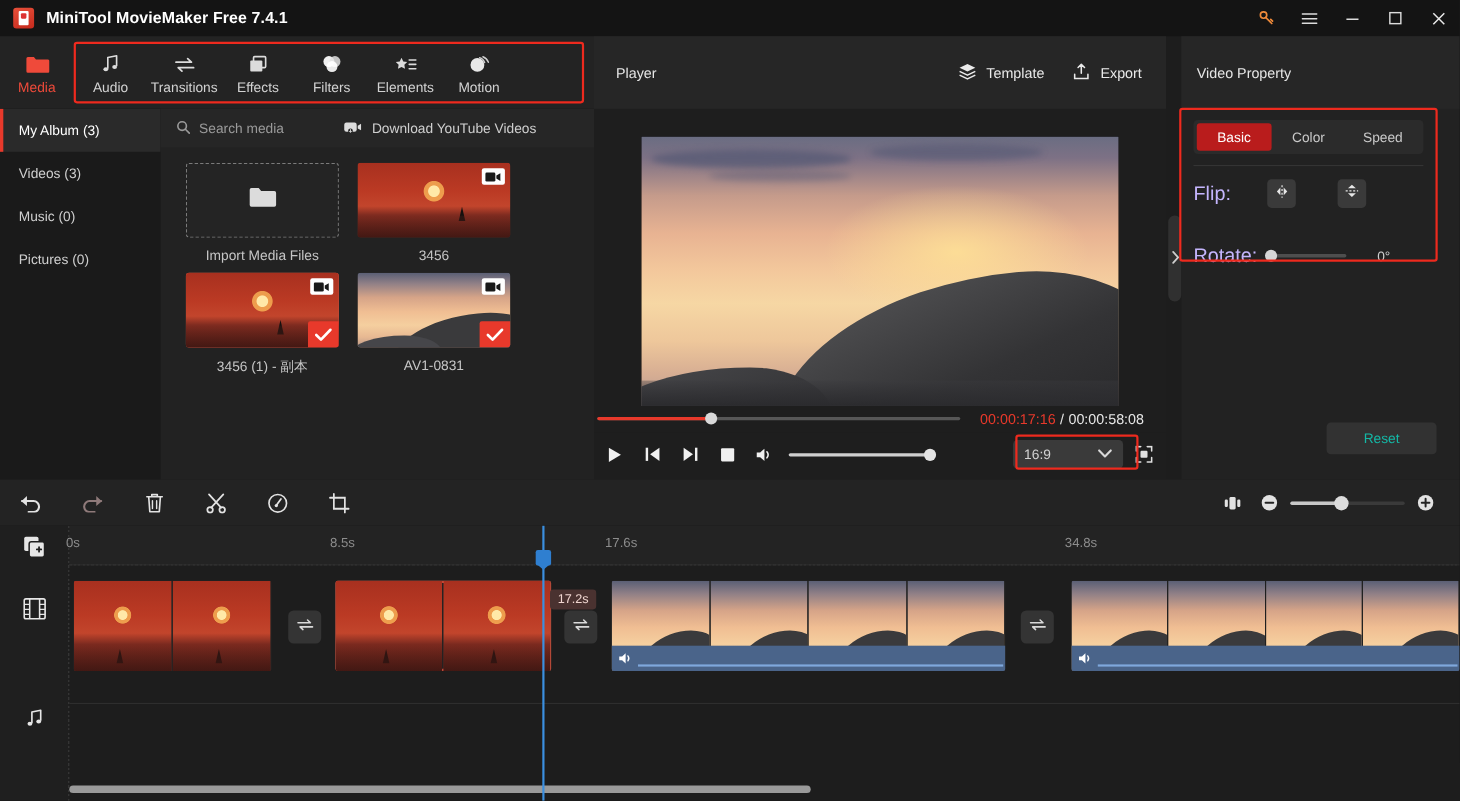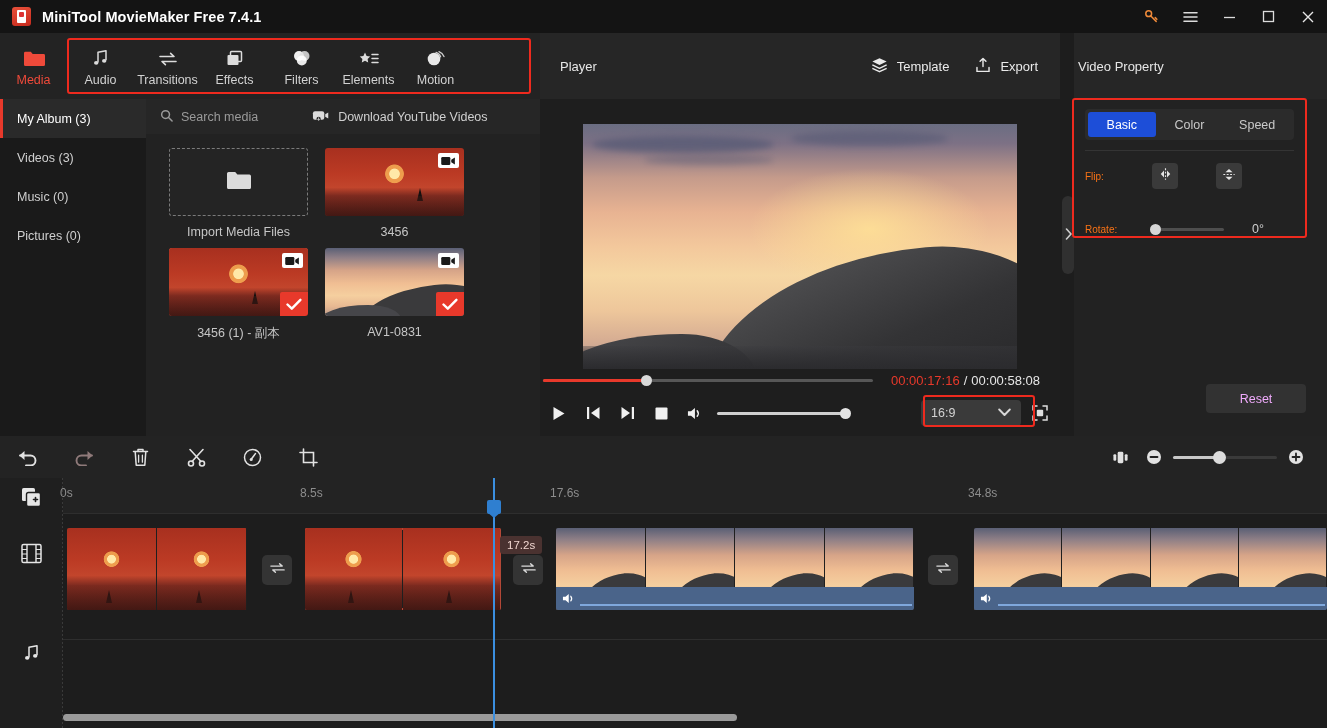--- a/index.html
+++ b/index.html
@@ -191,45 +191,45 @@
   .collapse-strip {
     position:absolute; left:1062px; top:196px; width:12px; height:78px;
     background:#303030; border-radius:6px;
   }
 
   
   .right-panel {
     position:absolute; left:1074px; top:33px; width:253px; height:403px; background:#222;
   }
   .rp-head { height:66px; display:flex; align-items:center; background:#262626; }
-  .rp-title { margin-left:4px; font-size:13px; color:#e6e6e6; }
+  .rp-title { margin-left:14px; font-size:13px; color:#e6e6e6; }
   .rp-hl {
     position:absolute; left:1072px; top:98px; width:235px; height:140px;
     border:2px solid #ee2a1e; border-radius:3px; pointer-events:none;
   }
   .seg {
     position:absolute; left:1085px; top:109px; width:209px; height:31px;
     background:#2b2b2b; border-radius:4px; display:flex; align-items:center; padding:3px;
   }
   .seg-item { flex:1; height:25px; display:flex; align-items:center; justify-content:center;
     font-size:12.5px; color:#c9c9c9; border-radius:3px; }
-  .seg-item.on { background:#1d4ed8; color:#fff; }
+  .seg-item.on { background:#b91c1c; color:#fff; }
   .rp-divider { position:absolute; left:1085px; top:150px; width:209px; height:1px; background:#343434; }
   .prop-row { position:absolute; left:1085px; display:flex; align-items:center; }
-  .prop-label { width:58px; font-size:10px; color:#f97316; }
+  .prop-label { width:58px; font-size:18px; color:#c4b5fd; }
   .flip-btn {
     width:26px; height:26px; border-radius:4px; background:#3a3a3a;
     display:flex; align-items:center; justify-content:center; color:#e6e6e6;
   }
   .rot-track { width:72px; height:3px; background:#4e4e4e; border-radius:2px; position:relative; }
   .rot-knob { position:absolute; left:-2px; top:-4px; width:11px; height:11px; border-radius:50%; background:#d6d6d6; }
   .rot-val { margin-left:28px; font-size:12.5px; color:#cfcfcf; }
   .reset-btn {
     position:absolute; left:1206px; top:384px; width:100px; height:29px; border-radius:4px;
-    background:#323232; color:#f0abfc; font-size:12.5px;
+    background:#323232; color:#14b8a6; font-size:12.5px;
     display:flex; align-items:center; justify-content:center;
   }
 
   
   .tl-toolbar {
     position:absolute; left:0; top:436px; width:1327px; height:42px; background:#232323;
     display:flex; align-items:center;
   }
   .tlb { width:56px; height:42px; display:flex; align-items:center; justify-content:center; color:#e2e2e2; }
   .tlb.dim { color:#7c6a6a; }

